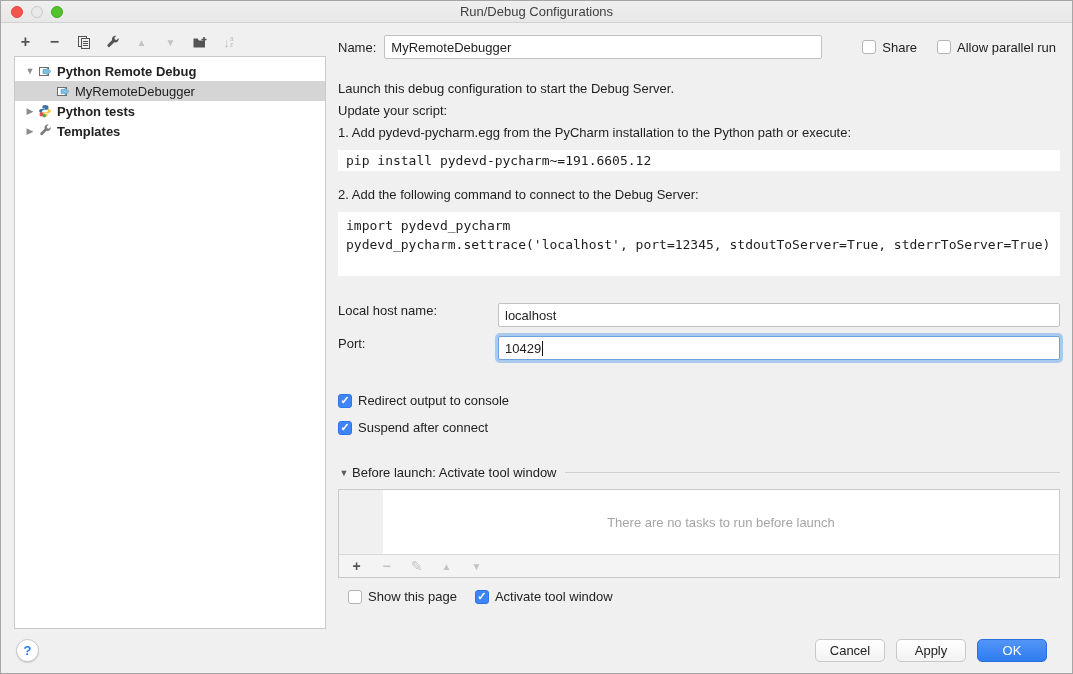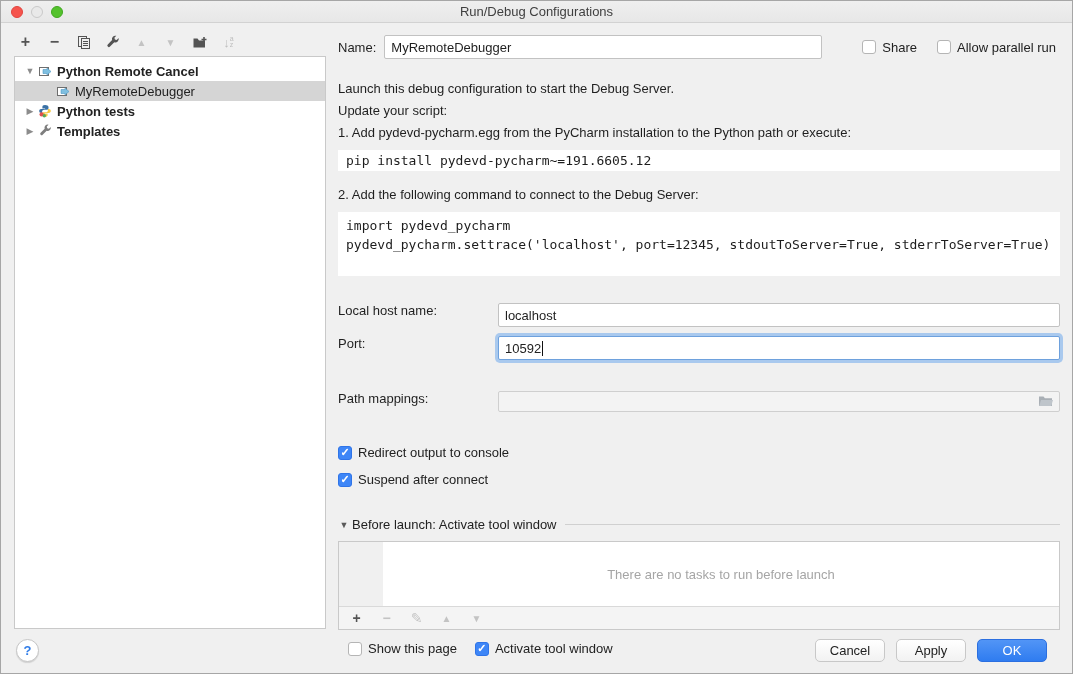--- a/index.html
+++ b/index.html
@@ -167,21 +167,21 @@
 
   <div class="tree-panel">
     <div class="tree-row" style="margin-top:4px;">
       <span class="twisty">▼</span>
       <span class="node-icon">
         <svg width="15" height="13" viewBox="0 0 15 13">
             <rect x="1.5" y="2.5" width="9" height="8" fill="#ffffff" stroke="#6e6e6e"></rect>
             <path d="M5 4.5h4V3l4 3.5-4 3.5V8.5H5z" fill="#7fbfe0" stroke="#4d97c2" stroke-width="0.6"></path>
           </svg>
       </span>
-      <span class="tree-label bold">Python Remote Cancel</span>
+      <span class="tree-label bold">Python Remote Debug</span>
     </div>
     <div class="tree-row child selected">
       <span class="node-icon">
         <svg width="15" height="13" viewBox="0 0 15 13">
             <rect x="1.5" y="2.5" width="9" height="8" fill="#ffffff" stroke="#6e6e6e"></rect>
             <path d="M5 4.5h4V3l4 3.5-4 3.5V8.5H5z" fill="#7fbfe0" stroke="#4d97c2" stroke-width="0.6"></path>
           </svg>
       </span>
       <span class="tree-label">MyRemoteDebugger</span>
     </div>
@@ -232,34 +232,25 @@
 <span>pydevd_pycharm.settrace('localhost', port=12345, stdoutToServer=True, stderrToServer=True)</span></div>
 
     <div class="form-row row-localhost">
       <span class="lbl">Local host name:</span>
       <input class="txt-input" value="localhost" style="">
     </div>
 
     <div class="form-row">
       <span class="lbl">Port:</span>
       <span class="focus-field">
-        <span>10592</span>
+        <span>10429</span>
         <span class="caret"></span>
       </span>
     </div>
 
-    <div class="form-row row-pathmap">
-      <span class="lbl">Path mappings:</span>
-      <span class="disabled-field">
-        <svg width="16" height="13" viewBox="0 0 16 13">
-            <path d="M1 1.5h4.5l1.4 1.8H14V11H1z" fill="#a9afb5"></path>
-            <path d="M3 5h12l-1.8 6H1.2z" fill="#bfc5cb"></path>
-          </svg>
-      </span>
-    </div>
 
     <div class="opt-row first">
       <span class="checkbox checked">
           <span>✓</span>
         </span>
       <span class="cb-label">Redirect output to console</span>
     </div>
     <div class="opt-row">
       <span class="checkbox checked">
           <span>✓</span>

